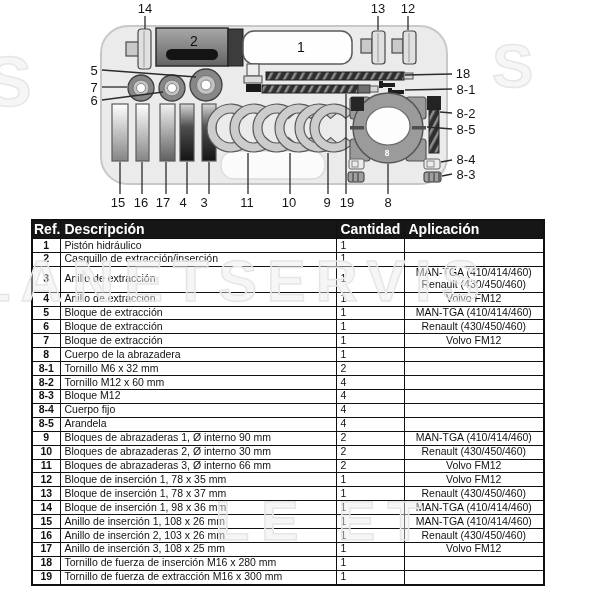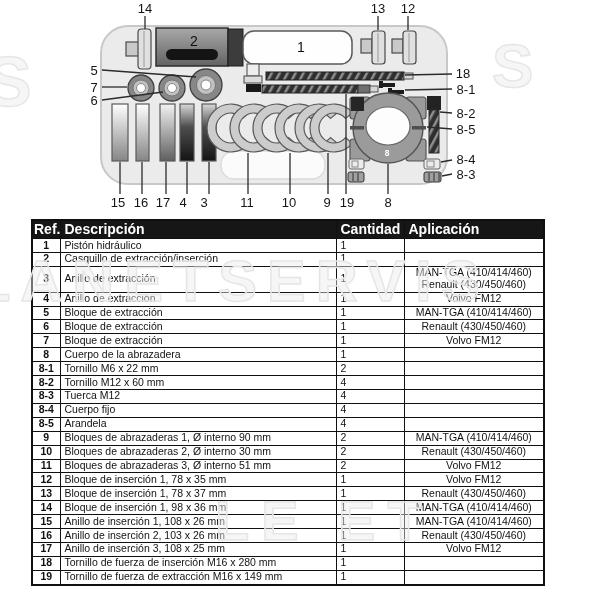--- a/index.html
+++ b/index.html
@@ -102,33 +102,33 @@
           <td class="c3">Volvo FM12</td>
         </tr>
         <tr>
           <td class="c0">8</td>
           <td class="c1">Cuerpo de la abrazadera</td>
           <td class="c2">1</td>
           <td class="c3"></td>
         </tr>
         <tr>
           <td class="c0">8-1</td>
-          <td class="c1">Tornillo M6 x 22 mm</td>
+          <td class="c1">Tornillo M6 x 32 mm</td>
           <td class="c2">2</td>
           <td class="c3"></td>
         </tr>
         <tr>
           <td class="c0">8-2</td>
           <td class="c1">Tornillo M12 x 60 mm</td>
           <td class="c2">4</td>
           <td class="c3"></td>
         </tr>
         <tr>
           <td class="c0">8-3</td>
-          <td class="c1">Tuerca M12</td>
+          <td class="c1">Bloque M12</td>
           <td class="c2">4</td>
           <td class="c3"></td>
         </tr>
         <tr>
           <td class="c0">8-4</td>
           <td class="c1">Cuerpo fijo</td>
           <td class="c2">4</td>
           <td class="c3"></td>
         </tr>
         <tr>
@@ -144,21 +144,21 @@
           <td class="c3">MAN-TGA (410/414/460)</td>
         </tr>
         <tr>
           <td class="c0">10</td>
           <td class="c1">Bloques de abrazaderas 2, Ø interno 30 mm</td>
           <td class="c2">2</td>
           <td class="c3">Renault (430/450/460)</td>
         </tr>
         <tr>
           <td class="c0">11</td>
-          <td class="c1">Bloques de abrazaderas 3, Ø interno 51 mm</td>
+          <td class="c1">Bloques de abrazaderas 3, Ø interno 66 mm</td>
           <td class="c2">2</td>
           <td class="c3">Volvo FM12</td>
         </tr>
         <tr>
           <td class="c0">12</td>
           <td class="c1">Bloque de inserción 1, 78 x 35 mm</td>
           <td class="c2">1</td>
           <td class="c3">Volvo FM12</td>
         </tr>
         <tr>
@@ -192,21 +192,21 @@
           <td class="c3">Volvo FM12</td>
         </tr>
         <tr>
           <td class="c0">18</td>
           <td class="c1">Tornillo de fuerza de inserción M16 x 280 mm</td>
           <td class="c2">1</td>
           <td class="c3"></td>
         </tr>
         <tr>
           <td class="c0">19</td>
-          <td class="c1">Tornillo de fuerza de extracción M16 x 149 mm</td>
+          <td class="c1">Tornillo de fuerza de extracción M16 x 300 mm</td>
           <td class="c2">1</td>
           <td class="c3"></td>
         </tr>
       </tbody>
   </table>
 
   <div id="diagram">
     <svg width="600" height="215" viewBox="0 0 600 215">
       <defs>
         <pattern id="hatch" width="7" height="8" patternUnits="userSpaceOnUse" patternTransform="rotate(28)">

